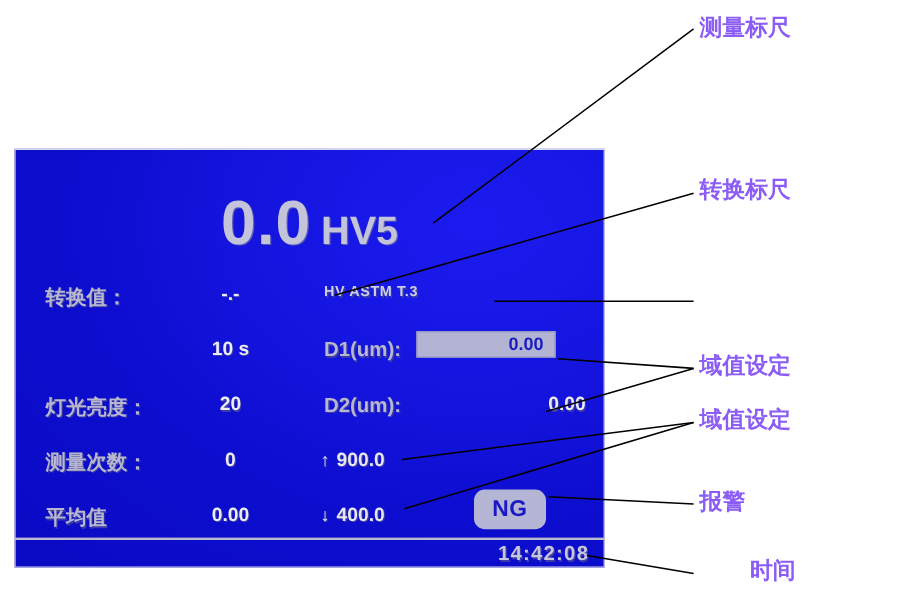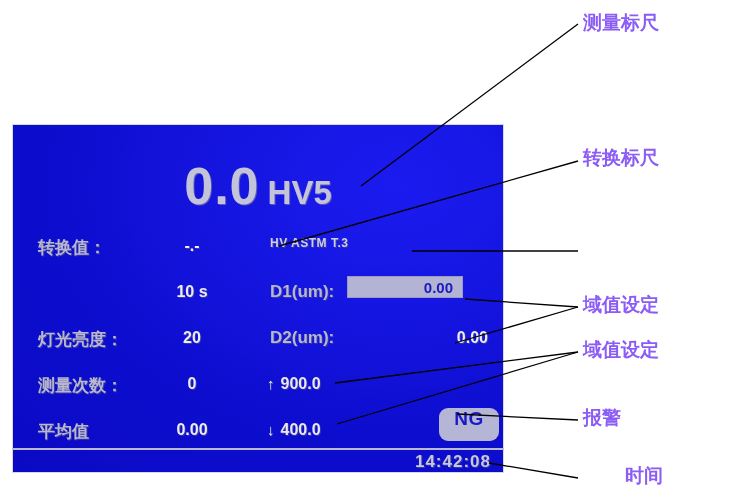--- a/index.html
+++ b/index.html
@@ -68,21 +68,21 @@
   .limit{
     position:absolute;left:255px;color:#e8e8f4;font-size:16px;font-weight:bold;
     white-space:nowrap;text-shadow:1px 1px 0 #3a3aa8;
   }
   .limit .arrow{margin-right:6px;font-size:15px;}
 
   
   .alarm{
     position:absolute;left:383px;top:-8px;width:60px;height:33px;
     background:#b5b5d6;border-radius:9px;
-    display:flex;justify-content:center;margin-left:44px;
+    display:flex;align-items:center;justify-content:center;
   }
   .alarm span{color:#1a1ac4;font-size:19px;font-weight:bold;letter-spacing:.5px;}
 
   .clock{
     position:absolute;right:13px;top:2px;color:#c6c6dc;
     font-size:17px;font-weight:bold;letter-spacing:1px;
     text-shadow:1px 1px 0 #3a3aa8;
     text-align:center;
   }
 

